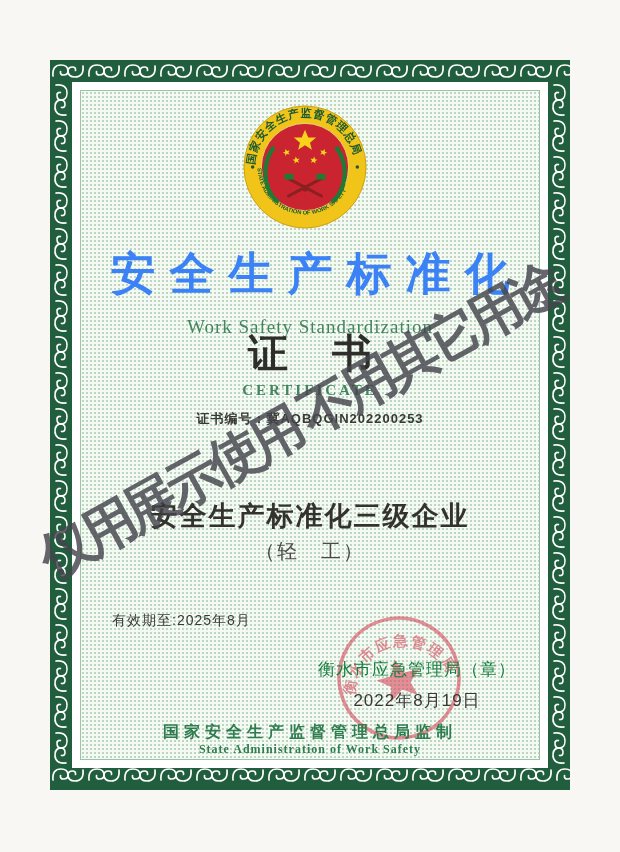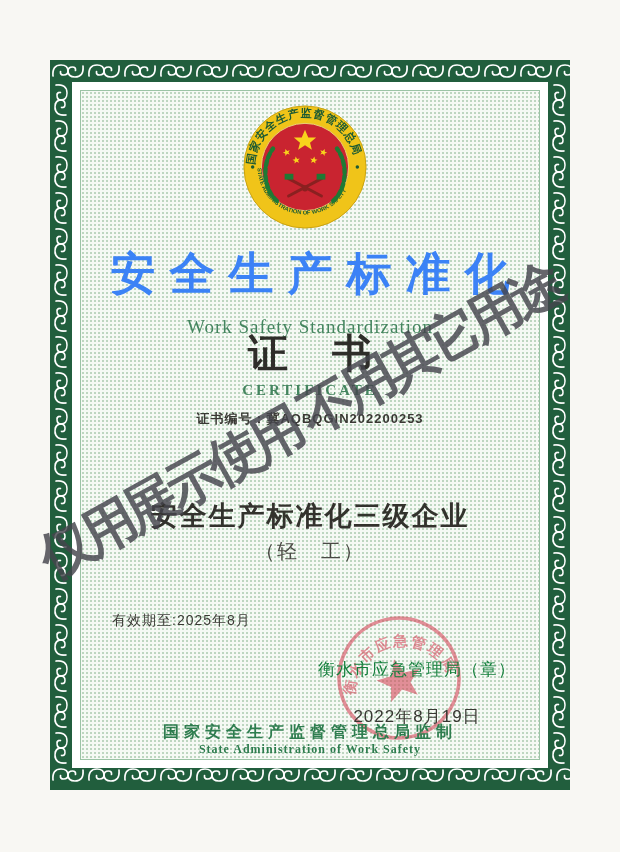--- a/index.html
+++ b/index.html
@@ -64,21 +64,21 @@
     top:478px;font-size:20px;letter-spacing:2px;color:#4a4944;
   }
   .valid{
     position:absolute;left:62px;top:552px;font-size:14px;color:#393833;z-index:3;
     letter-spacing:1px;
   }
   .issuer-block{
     position:absolute;left:252px;top:598px;width:230px;text-align:center;z-index:3;
   }
   .issuer{font-size:17px;color:#15803d;letter-spacing:1px;}
-  .issue-date{font-size:17px;color:#393833;margin-top:24px;letter-spacing:1px;}
+  .issue-date{font-size:17px;color:#393833;margin-top:8px;letter-spacing:1px;}
   .footer-cn{
     top:662px;font-weight:bold;font-size:16px;letter-spacing:5px;
     color:var(--footer-green,#2e7d4f);
   }
   .footer-en{
     top:682px;font-family:"Liberation Serif",serif;font-weight:bold;
     font-size:12px;letter-spacing:1px;color:var(--footer-green,#2e7d4f);
   }
   
   .stamp{position:absolute;left:283px;top:552px;z-index:2;opacity:0.6;}

